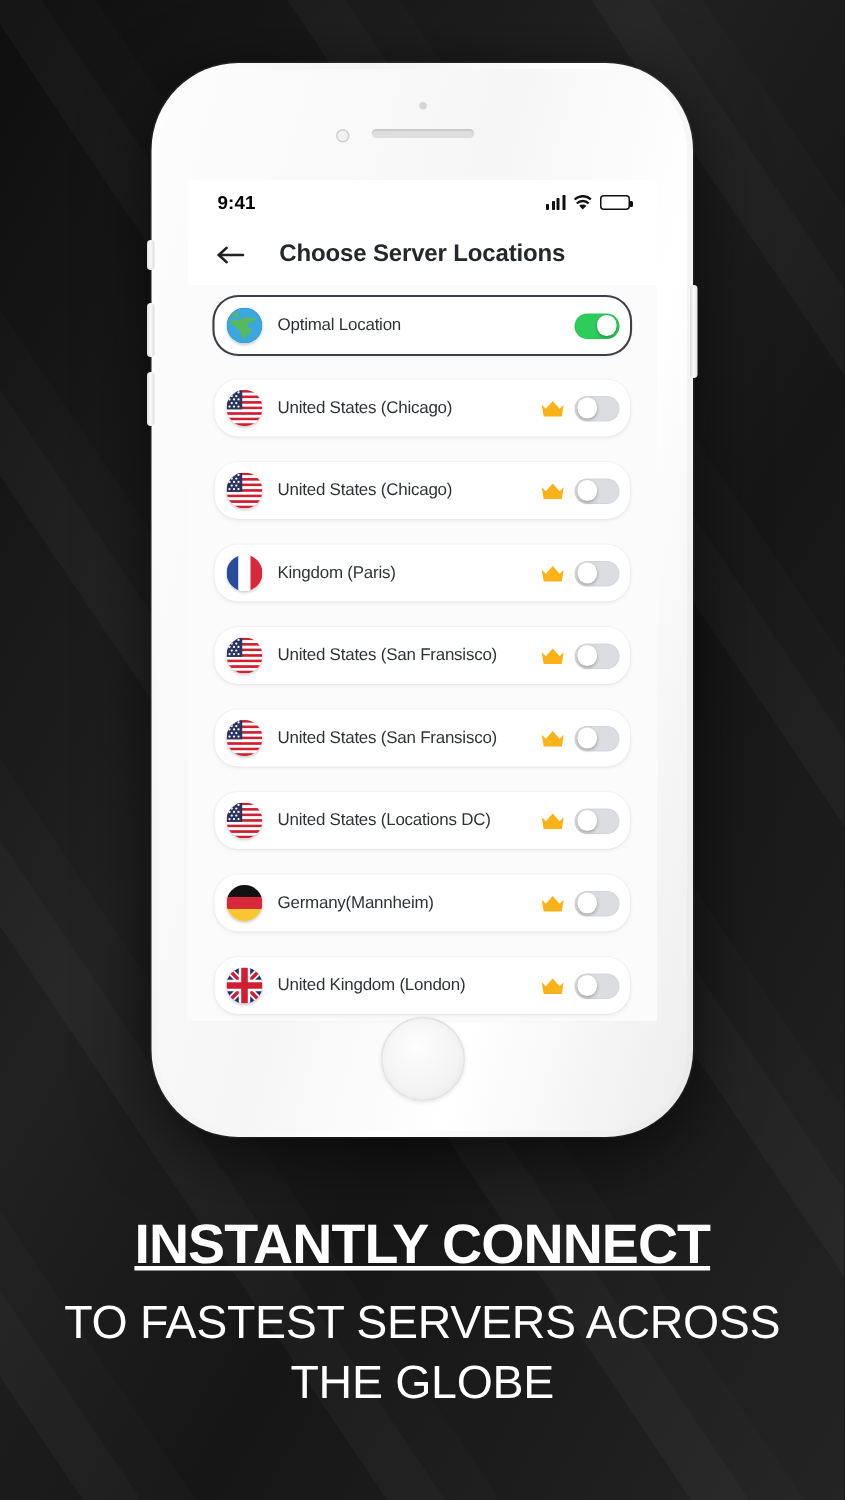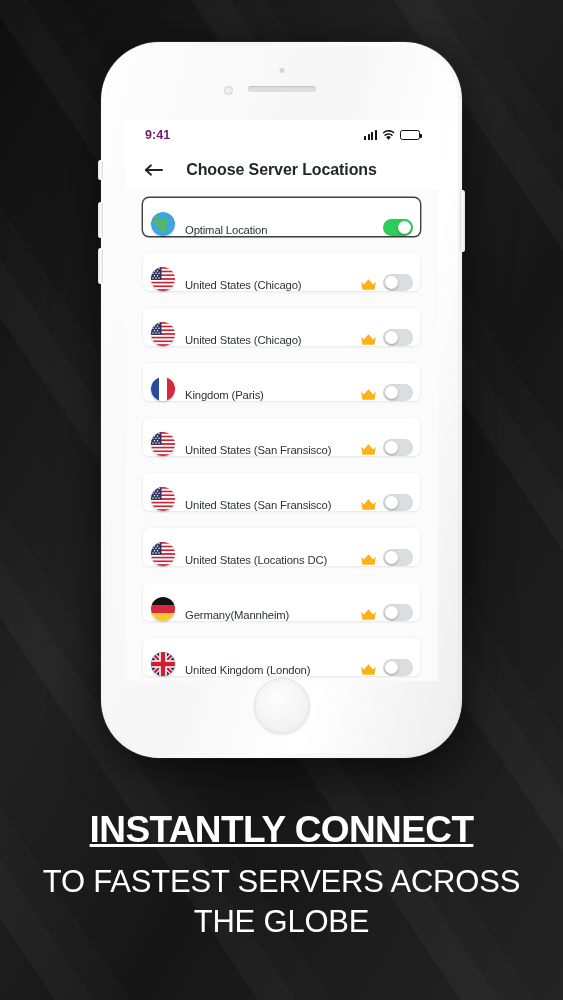--- a/index.html
+++ b/index.html
@@ -90,21 +90,21 @@
     box-shadow:inset 0 0 0 1px #ececec;
   }
 
   
   #status-bar {
     height:30px;
     display:flex; align-items:center; justify-content:space-between;
     padding:0 18px 0 20px;
     background:#fff;
   }
-  #status-time { font-size:12.5px; font-weight:600; color:#701a75; letter-spacing:.1px; }
+  #status-time { font-size:12.5px; font-weight:600; color:#000000; letter-spacing:.1px; }
   #status-icons { display:flex; align-items:center; gap:5px; }
 
   .signal-bars { display:flex; align-items:flex-end; gap:1.3px; height:10px; }
   .signal-bars i { display:block; width:2.3px; background:#111; border-radius:.5px; }
   .signal-bars i:nth-child(1){ height:4px; }
   .signal-bars i:nth-child(2){ height:6px; }
   .signal-bars i:nth-child(3){ height:8px; }
   .signal-bars i:nth-child(4){ height:10px; }
 
   .battery-icon {
@@ -137,25 +137,25 @@
     pointer-events:none;
   }
 
   
   #server-list {
     padding:8px 18px 0 18px;
     background:#fbfbfb;
     height:calc(100% - 70px);
   }
   .server-row {
-    display:flex; align-items:flex-end;
+    display:flex; align-items:center;
     height:38px;
     margin-bottom:17px;
     background:#fff;
-    border-radius:6px;
+    border-radius:16px;
     padding:0 7px 0 8px;
     box-shadow:0 1px 3px rgba(0,0,0,.07), 0 0 0 .8px rgba(0,0,0,.025);
     cursor:pointer;
   }
   .server-row.selected {
     box-shadow:0 0 0 1.4px #3c3f44, 0 1px 3px rgba(0,0,0,.10);
   }
   .row-label {
     flex:1;
     font-size:11.3px;

